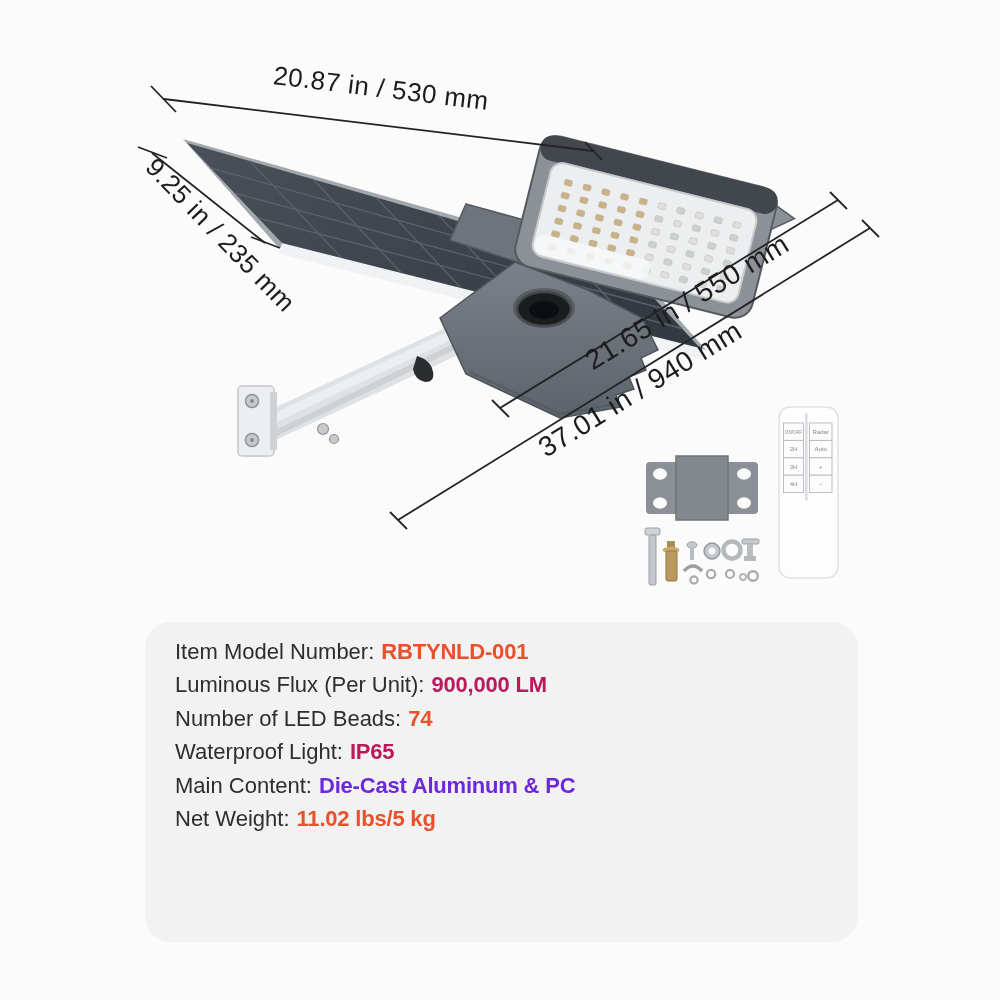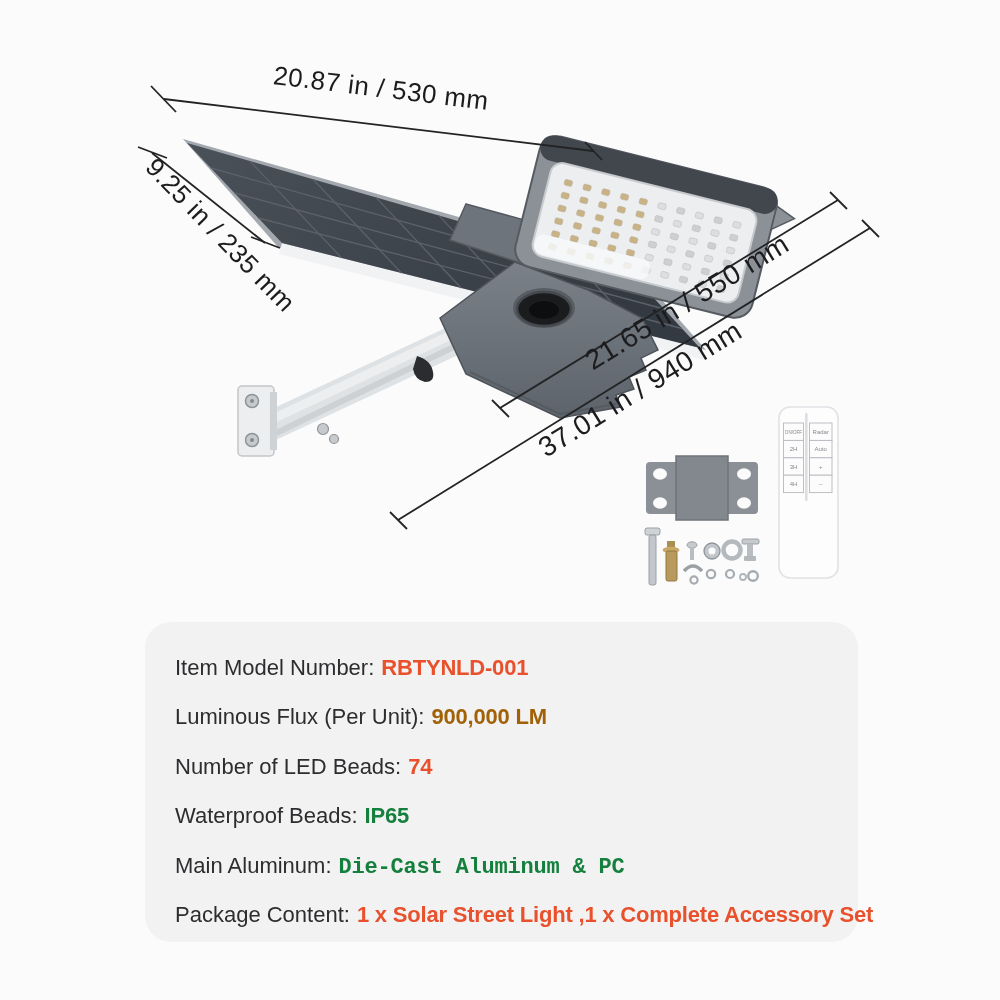--- a/index.html
+++ b/index.html
@@ -10,21 +10,21 @@
   .figure-svg{position:absolute;left:0;top:0;width:1000px;height:1000px;}
   .dim-text{font-family:"Liberation Sans",sans-serif;font-size:26px;fill:#1c1c1e;letter-spacing:.5px;}
   .dim-text-lg{font-family:"Liberation Sans",sans-serif;font-size:28px;fill:#1c1c1e;letter-spacing:.5px;}
   .rbtn-label{font-family:"Liberation Sans",sans-serif;font-size:6px;fill:#85898e;}
   .rbtn-label-sm{font-family:"Liberation Sans",sans-serif;font-size:4.6px;fill:#85898e;}
   .spec-panel{
     position:absolute;left:145px;top:622px;width:713px;height:320px;
     background:#f2f2f3;border-radius:26px;box-sizing:border-box;
     padding:13px 0 0 30px;
   }
-  .spec-row{height:33.4px;line-height:33.4px;font-size:22px;color:#2d2d2f;white-space:nowrap;margin-top:16px;}
+  .spec-row{height:33.4px;line-height:33.4px;font-size:22px;color:#2d2d2f;white-space:nowrap;}
   .spec-label{color:#2d2d2f;font-weight:400;}
   .spec-value{font-weight:700;margin-left:7px;letter-spacing:-0.2px;}
 </style>
 </head>
 <body>
 
 <div class="stage">
 
   <svg class="figure-svg" viewBox="0 0 1000 1000">
     <defs>
@@ -227,19 +227,19 @@
       <text class="rbtn-label" x="820.75" y="451.4" text-anchor="middle">Auto</text>
       <text class="rbtn-label" x="793.5" y="468.8" text-anchor="middle">3H</text>
       <text class="rbtn-label" x="820.75" y="468.8" text-anchor="middle">+</text>
       <text class="rbtn-label" x="793.5" y="486.2" text-anchor="middle">4H</text>
       <text class="rbtn-label" x="820.75" y="486.2" text-anchor="middle">–</text>
     </g>
   </svg>
 
   <div class="spec-panel">
     <div class="spec-row"><span class="spec-label">Item Model Number:</span><span class="spec-value accent" style="color: rgb(232, 81, 44);">RBTYNLD-001</span></div>
-    <div class="spec-row"><span class="spec-label">Luminous Flux (Per Unit):</span><span class="spec-value accent" style="color: #a16207;">900,000 LM</span></div>
+    <div class="spec-row"><span class="spec-label">Luminous Flux (Per Unit):</span><span class="spec-value accent" style="color: #be185d;">900,000 LM</span></div>
     <div class="spec-row"><span class="spec-label">Number of LED Beads:</span><span class="spec-value accent" style="color: rgb(232, 81, 44);">74</span></div>
-    <div class="spec-row"><span class="spec-label">Waterproof Beads:</span><span class="spec-value accent" style="color: #15803d; text-align: center;">IP65</span></div>
-    <div class="spec-row"><span class="spec-label">Main Aluminum:</span><span class="spec-value accent" style="color: #15803d; font-family: Liberation Mono, monospace;">Die-Cast Aluminum &amp; PC</span></div>
-    <div class="spec-row"><span class="spec-label">Package Content:</span><span class="spec-value accent" style="color: rgb(232, 81, 44);">1 x Solar Street Light ,1 x Complete Accessory Set</span></div>
+    <div class="spec-row"><span class="spec-label">Waterproof Light:</span><span class="spec-value accent" style="color: #be185d; text-align: center;">IP65</span></div>
+    <div class="spec-row"><span class="spec-label">Main Content:</span><span class="spec-value accent" style="color: #6d28d9;">Die-Cast Aluminum &amp; PC</span></div>
+    <div class="spec-row"><span class="spec-label">Net Weight:</span><span class="spec-value accent" style="color: rgb(232, 81, 44);">11.02 lbs/5 kg</span></div>
   </div>
 </div>
 
 </body></html>

